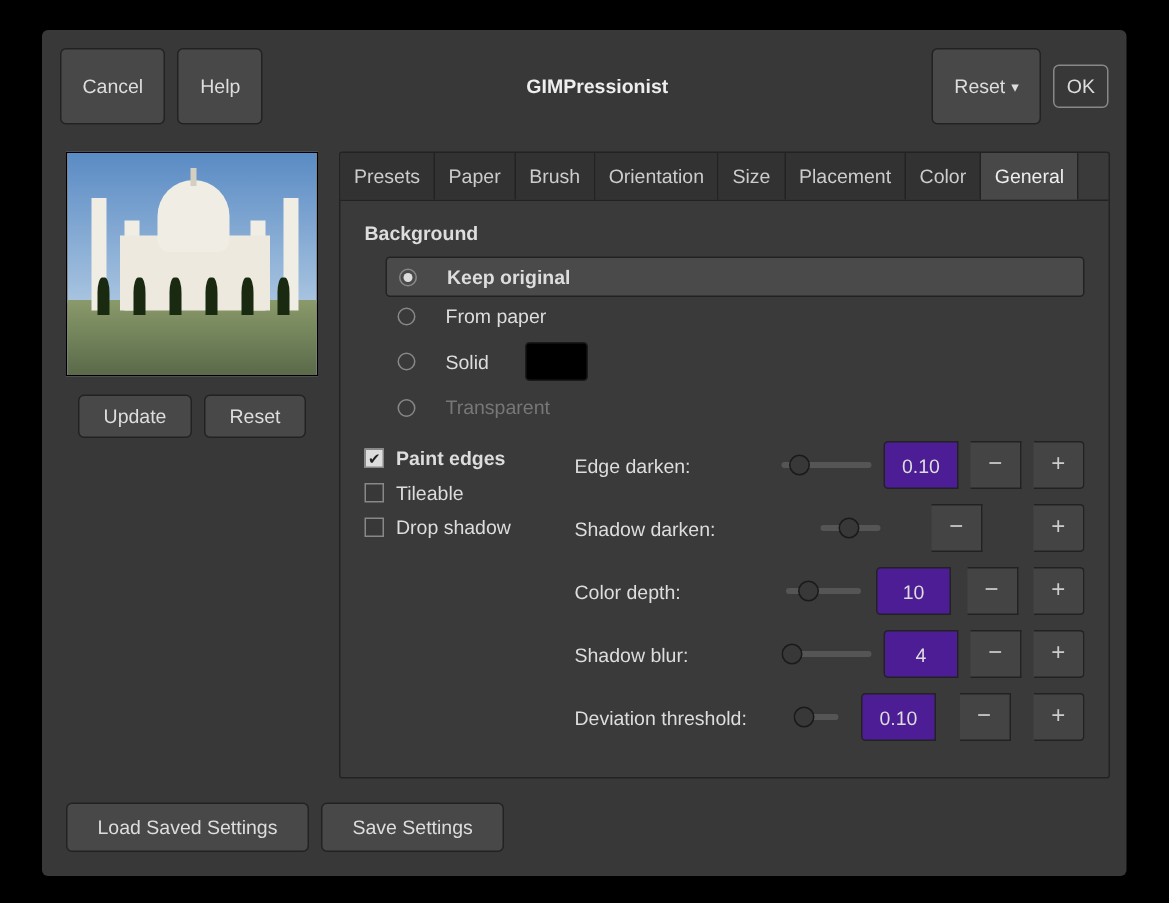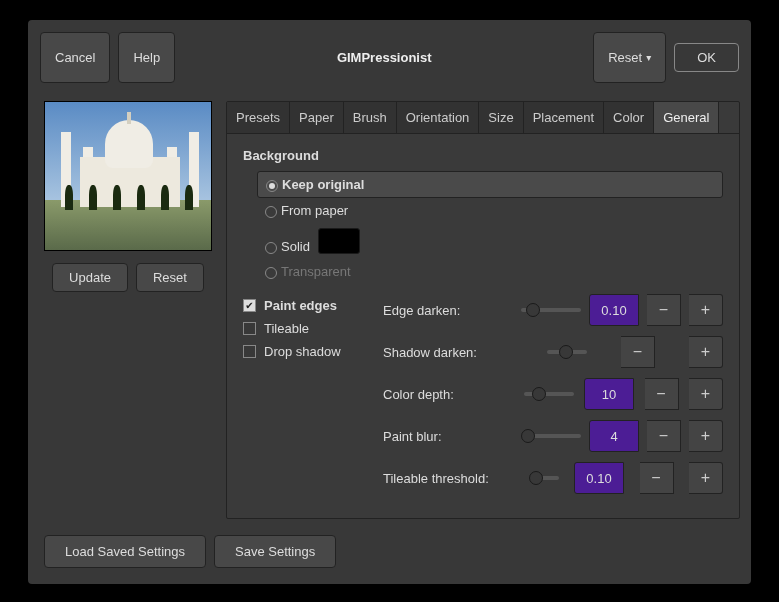--- a/index.html
+++ b/index.html
@@ -1,21 +1,21 @@
 <!DOCTYPE html>
 <html><head>
 <meta charset="utf-8">
 <style>
 * { box-sizing: border-box; margin: 0; padding: 0; }
 body { background: #000; font-family: sans-serif; font-size: 13px; color: #ddd; width: 779px; height: 602px; overflow: hidden; }
 .dialog { background: #383838; border-radius: 4px; margin: 20px 28px; padding: 8px; }
 .titlebar { display: flex; align-items: center; padding: 4px; gap: 8px; }
 .titlebar .title { flex: 1; text-align: center; font-weight: bold; color: #eee; }
 .btn { background: #484848; border: 1px solid #222; border-radius: 4px; padding: 17px 14px; color: #ddd; cursor: pointer; font-size: 13px; }
-.btn-ok { background: #383838; border: 1px solid #888; padding: 6px 22px; }
+.btn-ok { background: #383838; border: 1px solid #888; padding: 6px 8px; }
 .reset-btn { display: flex; align-items: center; gap: 4px; }
 .chevron { font-size: 10px; }
 .body { display: flex; gap: 14px; padding: 14px 8px 8px 8px; }
 .left { width: 170px; display: flex; flex-direction: column; align-items: center; }
 .preview { width: 168px; height: 150px; background: #fff; border: 1px solid #000; position: relative; overflow: hidden; }
 .sky { position: absolute; top: 0; left: 0; right: 0; height: 100px; background: linear-gradient(#5a8bc4, #a8c4e0); }
 .dome { position: absolute; top: 18px; left: 60px; width: 48px; height: 48px; background: #f0ede5; border-radius: 50% 50% 8px 8px; }
 .dome-tip { position: absolute; top: 10px; left: 82px; width: 4px; height: 12px; background: #d4cfc0; }
 .building { position: absolute; top: 55px; left: 35px; width: 100px; height: 50px; background: #ede9de; }
 .minaret { position: absolute; top: 30px; width: 10px; height: 75px; background: #f0ede5; }
@@ -24,21 +24,21 @@
 .tree { position: absolute; bottom: 40px; width: 8px; height: 25px; background: #1a2a10; border-radius: 40% 40% 0 0; }
 .preview-btns { display: flex; gap: 8px; margin-top: 12px; }
 .preview-btns .btn { padding: 6px 16px; }
 .right { flex: 1; border: 1px solid #222; border-radius: 2px; background: #3a3a3a; }
 .tabs { display: flex; border-bottom: 1px solid #222; }
 .tab { padding: 8px 9px; background: #323232; border-right: 1px solid #222; cursor: pointer; font-size: 13px; color: #ccc; }
 .tab.active { background: #484848; color: #eee; }
 .tab-body { padding: 14px 16px; }
 .section-title { font-weight: bold; margin-bottom: 8px; color: #ddd; }
 .radio-group { margin-left: 14px; margin-bottom: 10px; }
-.radio-row { display: flex; align-items: flex-end; gap: 4px; padding: 5px 8px; border-radius: 3px; }
+.radio-row { display: flex; align-items: center; gap: 20px; padding: 5px 8px; border-radius: 3px; }
 .radio-row.selected { background: #4a4a4a; border: 1px solid #222; font-weight: bold; }
 .radio { width: 12px; height: 12px; border: 1px solid #888; border-radius: 50%; display: inline-flex; align-items: center; justify-content: center; }
 .radio.checked::after { content: ''; width: 6px; height: 6px; background: #ddd; border-radius: 50%; }
 .radio-row.disabled { color: #777; }
 .color-swatch { width: 42px; height: 26px; background: #000; border: 1px solid #1a1a1a; border-radius: 3px; margin-left: 4px; }
 .check-row { display: flex; align-items: center; gap: 8px; padding: 4px 0; }
 .checkbox { width: 13px; height: 13px; border: 1px solid #888; background: #ddd; display: inline-flex; align-items: center; justify-content: center; font-size: 10px; color: #222; }
 .checkbox.unchecked { background: #383838; }
 .controls { display: flex; gap: 20px; }
 .checks { width: 120px; }
@@ -165,30 +165,30 @@
             <div class="slider-row">
               <div class="slider-label">Color depth:</div>
               <div class="slider-track" style="width:50px">
                   <div class="slider-thumb" style="left:8px"></div>
                 </div>
               <div class="num-input">10</div>
               <div class="spin-btn minus">−</div>
               <div class="spin-btn plus">+</div>
             </div>
             <div class="slider-row">
-              <div class="slider-label">Paint blur:</div>
+              <div class="slider-label">Shadow blur:</div>
               <div class="slider-track">
                   <div class="slider-thumb" style="left:0px"></div>
                 </div>
               <div class="num-input">4</div>
               <div class="spin-btn minus">−</div>
               <div class="spin-btn plus">+</div>
             </div>
             <div class="slider-row">
-              <div class="slider-label">Tileable threshold:</div>
+              <div class="slider-label">Deviation threshold:</div>
               <div class="slider-track" style="width:30px">
                   <div class="slider-thumb" style="left:0px"></div>
                 </div>
               <div class="num-input">0.10</div>
               <div class="spin-btn minus">−</div>
               <div class="spin-btn plus">+</div>
             </div>
           </div>
         </div>
       </div>

